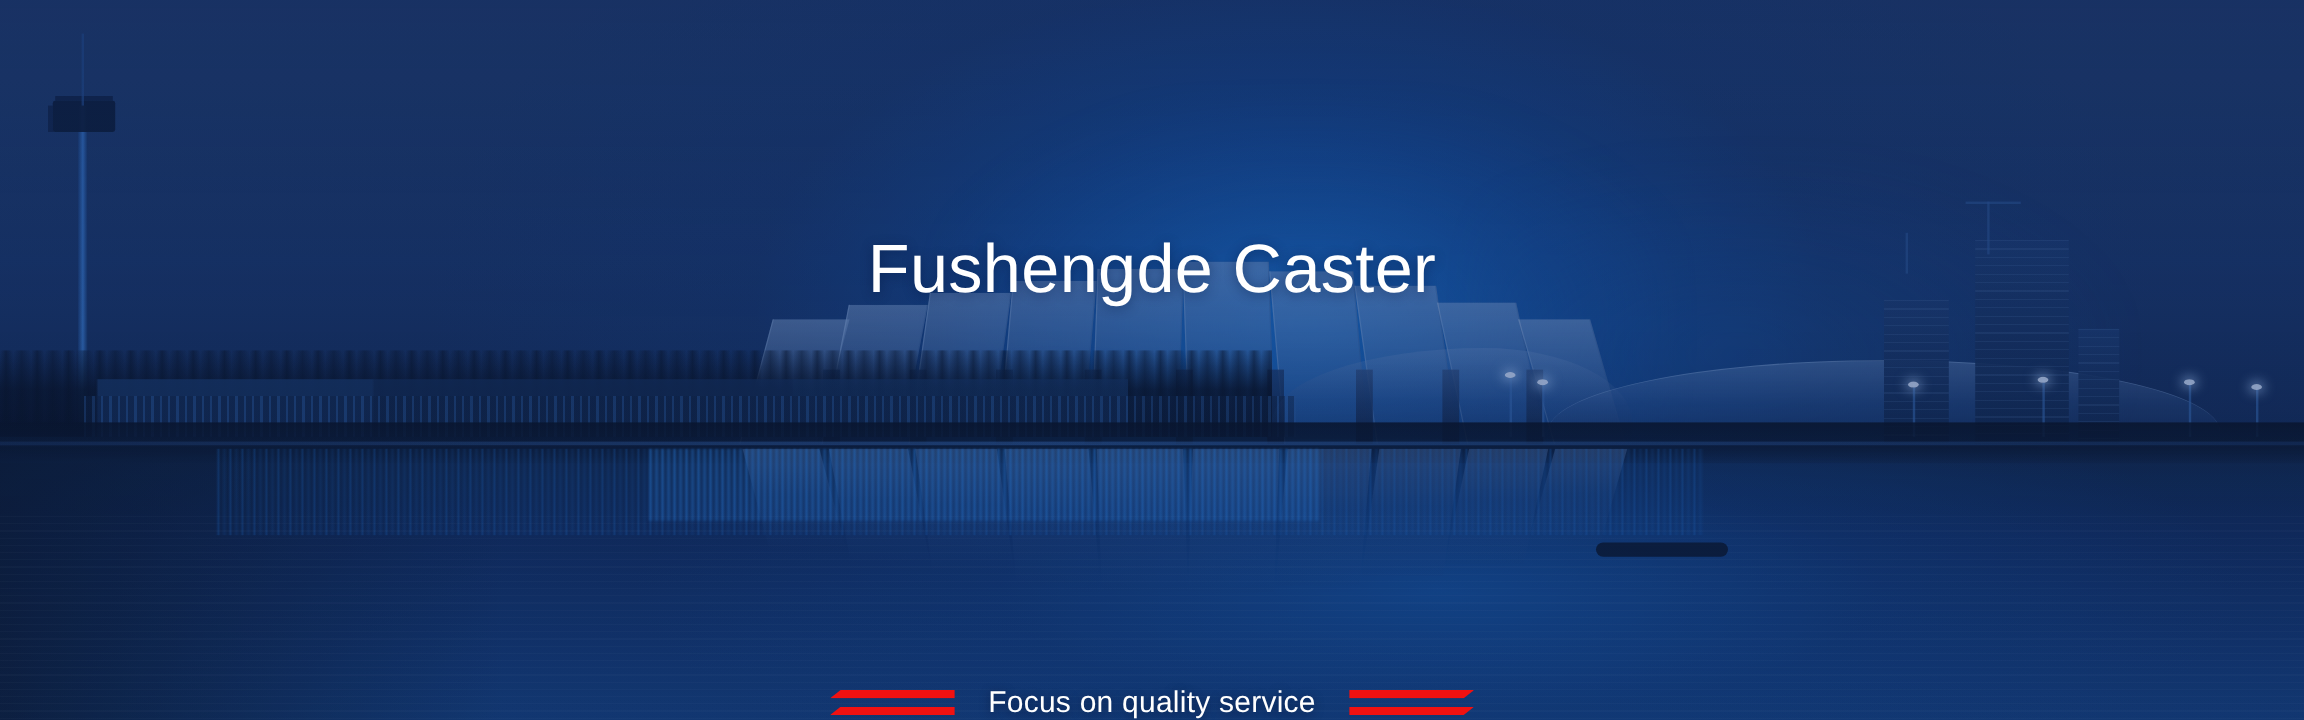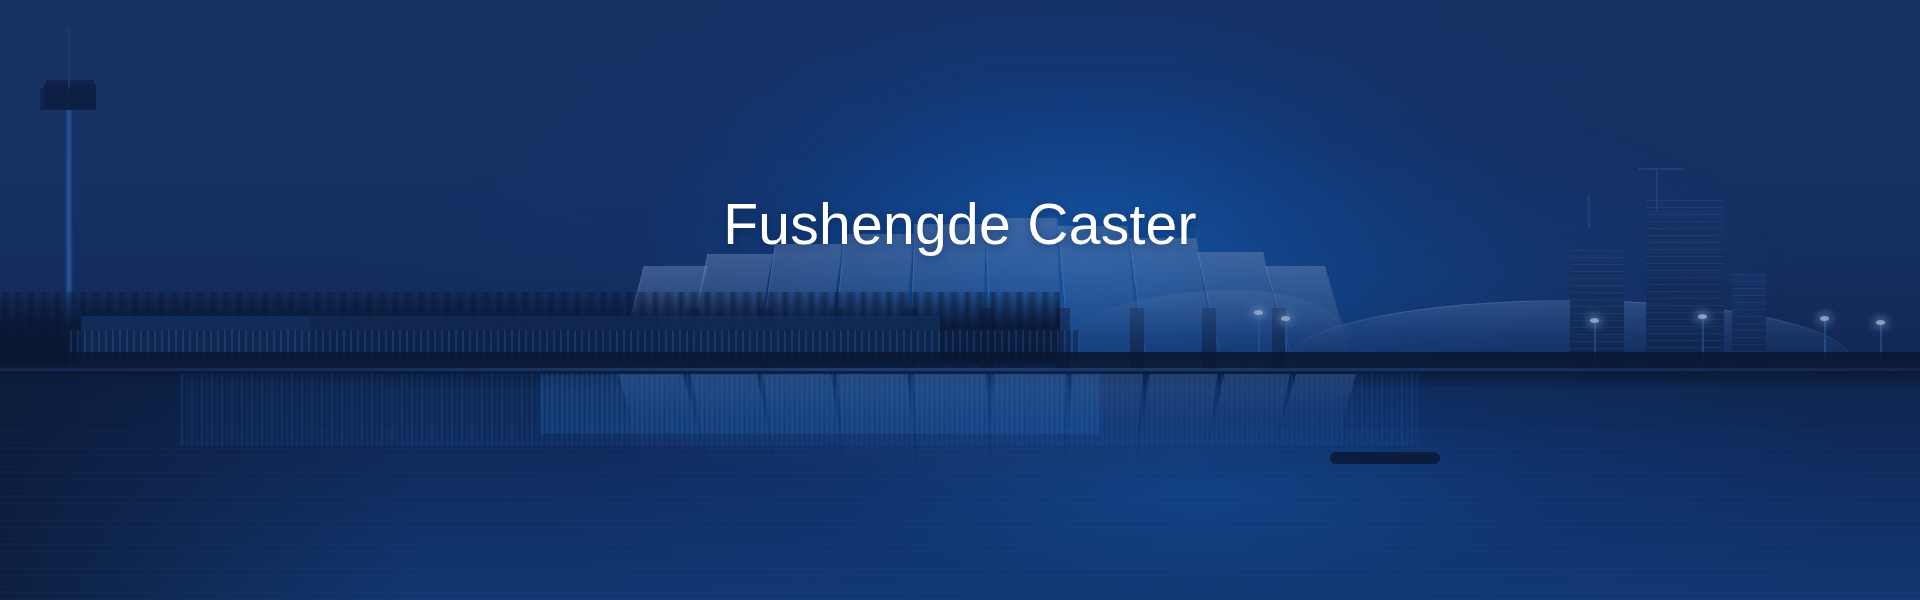--- a/index.html
+++ b/index.html
@@ -349,14 +349,29 @@
   <div class="boat"></div>
 
   <div class="tint"></div>
   <div class="tint2"></div>
 
   <div class="content">
 
     <div class="headline">Fushengde Caster</div>
 
 
+    <div class="tagline-row">
+
+      <div class="bars bars-left">
+        <div class="bar"></div>
+        <div class="bar"></div>
+      </div>
+
+      <div class="tagline">Focus on quality service</div>
+
+      <div class="bars bars-right">
+        <div class="bar"></div>
+        <div class="bar"></div>
+      </div>
+
+    </div>
   </div>
 </div>
 
 </body></html>

